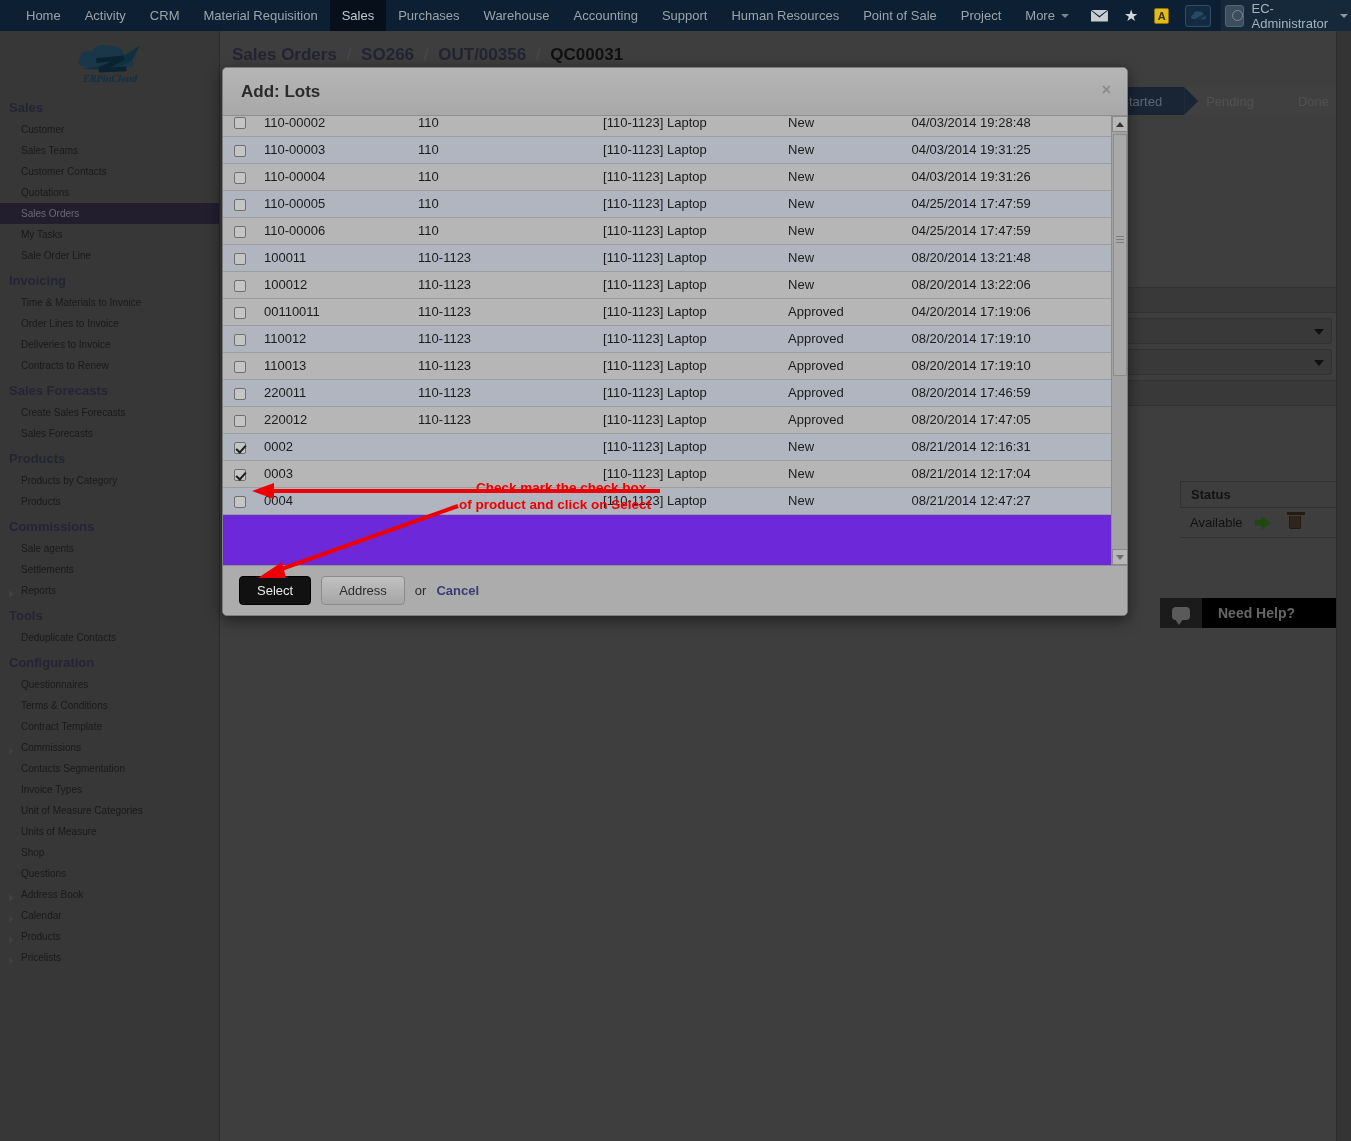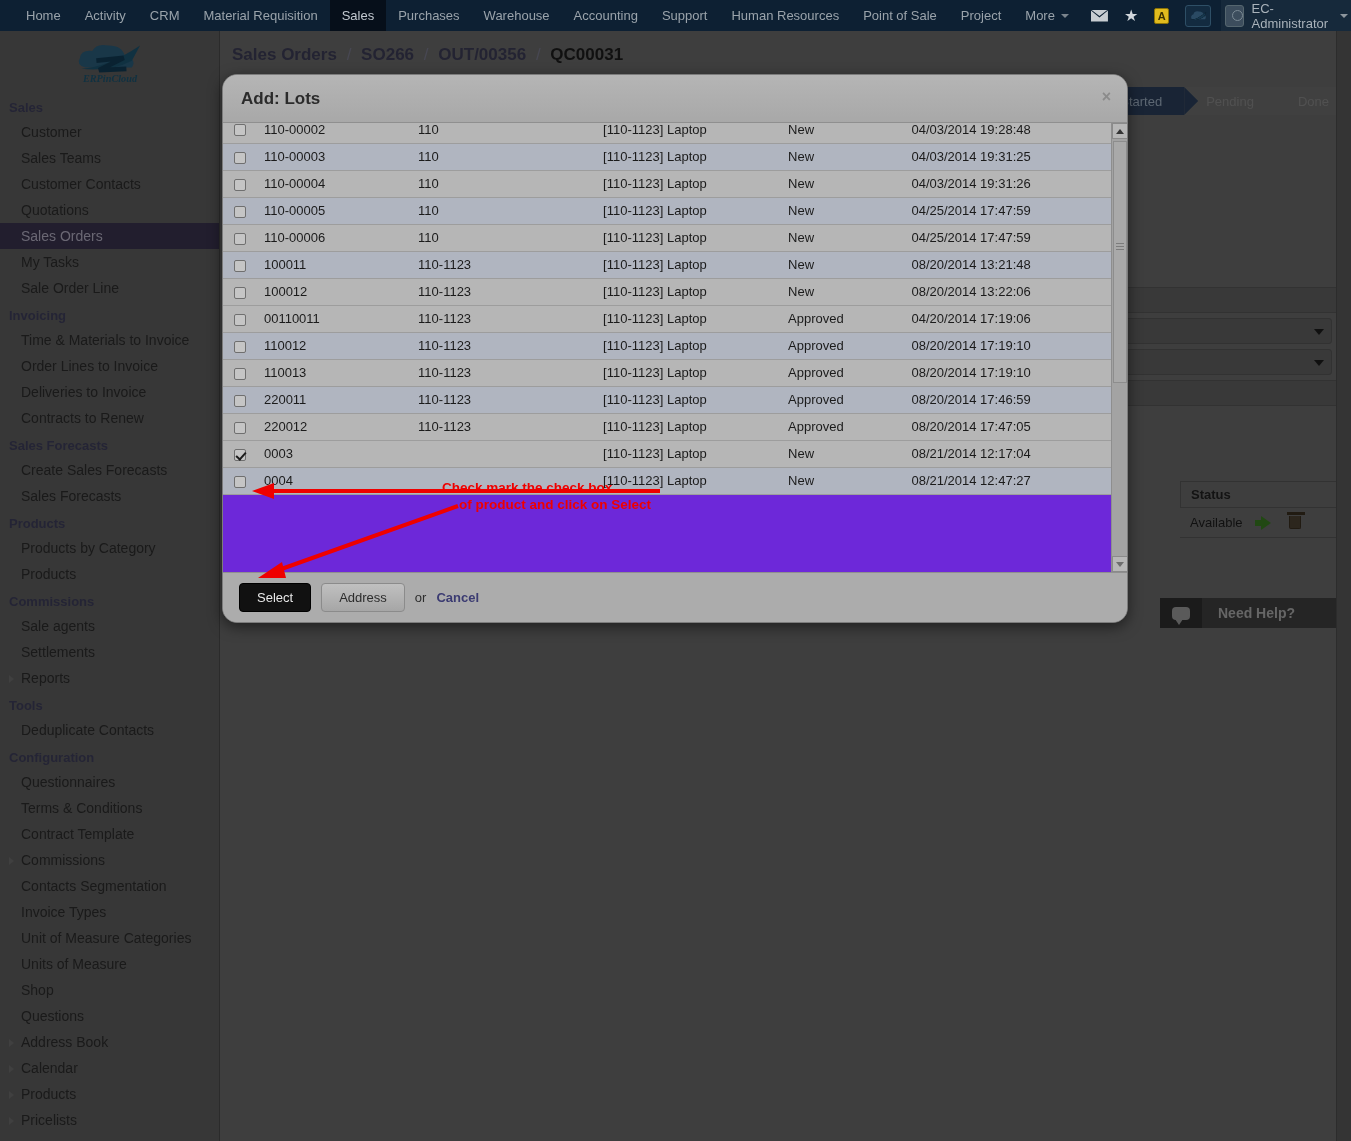--- a/index.html
+++ b/index.html
@@ -74,21 +74,21 @@
     position: absolute; left: 0; top: 31px; width: 220px; height: 1110px;
     background: #5f5f5f; border-right: 1px solid #4a4a4a;
     overflow: hidden; z-index: 5;
   }
   #logo { height: 62px; display: flex; align-items: center; justify-content: center; }
   .side-head {
     color: #3f3f5c; font-size: 13px; font-weight: bold;
     padding: 7px 0 4px 9px;
   }
   .side-item {
-    color: #2d2d2d; font-size: 14px; padding: 5px 0 5px 21px;
+    color: #2d2d2d; font-size: 10px; padding: 5px 0 5px 21px;
     cursor: pointer; position: relative; white-space: nowrap;
   }
   .side-item.sel { background: #3b3550; color: #b7b2c7; }
   .side-item.exp { padding-left: 21px; }
   .side-item.exp::before {
     content: ""; position: absolute; left: 9px; top: 10px;
     border-top: 4px solid transparent; border-bottom: 4px solid transparent;
     border-left: 5px solid #6e6e6e;
   }
 
@@ -171,21 +171,21 @@
     width: 12px; height: 13px; border: 1px solid #3a2f20; border-top: none;
     border-radius: 0 0 2px 2px; background: #4d4232; position: relative;
   }
   .trash::before {
     content: ""; position: absolute; left: -3px; top: -4px; width: 18px; height: 3px;
     background: #3a2f20;
   }
 
   #needhelp {
     position: absolute; left: 1160px; top: 598px; width: 181px; height: 30px;
-    background: #404040; display: flex; align-items: center; z-index: 6;
+    background: #000000; display: flex; align-items: center; z-index: 6; text-decoration: underline;
   }
   #needhelp .bubwrap {
     width: 42px; height: 30px; background: #2f2f2f;
     display: flex; align-items: center; justify-content: center;
   }
   .bubble {
     width: 18px; height: 13px; border-radius: 4px; background: #9b9b9b;
     position: relative;
   }
   .bubble::after {
@@ -203,22 +203,22 @@
     background: #5b5b5b; border-left: 1px solid #4d4d4d; z-index: 7;
   }
 
   
   #overlay {
     position: absolute; inset: 0; background: rgba(0,0,0,0.42); z-index: 10;
   }
 
   
   #modal {
-    position: absolute; left: 222px; top: 74px; width: 906px; height: 549px;
-    background: #acacac; border: 1px solid #7c7c7c; border-radius: 15px;
+    position: absolute; left: 222px; top: 67px; width: 906px; height: 549px;
+    background: #acacac; border: 1px solid #7c7c7c; border-radius: 5px;
     box-shadow: 0 4px 14px rgba(0,0,0,0.5); z-index: 20;
     display: flex; flex-direction: column; overflow: hidden;
   }
   #modal-header {
     height: 48px; flex: 0 0 48px; position: relative;
     background: linear-gradient(#b5b5b5, #a8a8a8);
     border-bottom: 1px solid #8f8f8f;
     display: flex; align-items: center;
   }
   #modal-title {
@@ -559,20 +559,28 @@
               <td class="c-date">08/20/2014 17:46:59</td>
             </tr>
             <tr class="even">
               <td class="c-chk"><span class="cb"></span></td>
               <td class="c-lot">220012</td>
               <td class="c-ref">110-1123</td>
               <td class="c-prod">[110-1123] Laptop</td>
               <td class="c-state">Approved</td>
               <td class="c-date">08/20/2014 17:47:05</td>
             </tr>
+            <tr class="odd">
+              <td class="c-chk"><span class="cb on"></span></td>
+              <td class="c-lot">0002</td>
+              <td class="c-ref"></td>
+              <td class="c-prod">[110-1123] Laptop</td>
+              <td class="c-state">New</td>
+              <td class="c-date">08/21/2014 12:16:31</td>
+            </tr>
             <tr class="even">
               <td class="c-chk"><span class="cb on"></span></td>
               <td class="c-lot">0003</td>
               <td class="c-ref"></td>
               <td class="c-prod">[110-1123] Laptop</td>
               <td class="c-state">New</td>
               <td class="c-date">08/21/2014 12:17:04</td>
             </tr>
             <tr class="odd">
               <td class="c-chk"><span class="cb"></span></td>
@@ -612,15 +620,15 @@
 
 <div id="annot">
   <svg width="1351" height="1141" style="position:absolute;left:0;top:0" aria-hidden="true">
 
     <line x1="660" y1="491" x2="268" y2="491" stroke="#ef0000" stroke-width="4"></line>
     <polygon points="252,491 274,483 274,499" fill="#ef0000"></polygon>
 
     <line x1="458" y1="506" x2="273" y2="572" stroke="#ef0000" stroke-width="4"></line>
     <polygon points="258,578 282,562 286,578" fill="#ef0000"></polygon>
   </svg>
-  <div class="note" style="left:442px; top:479px;">Check mark the check box</div>
+  <div class="note" style="left:476px; top:479px;">Check mark the check box</div>
   <div class="note" style="left:459px; top:496px;">of product and click on Select</div>
 </div>
 
 </body></html>

